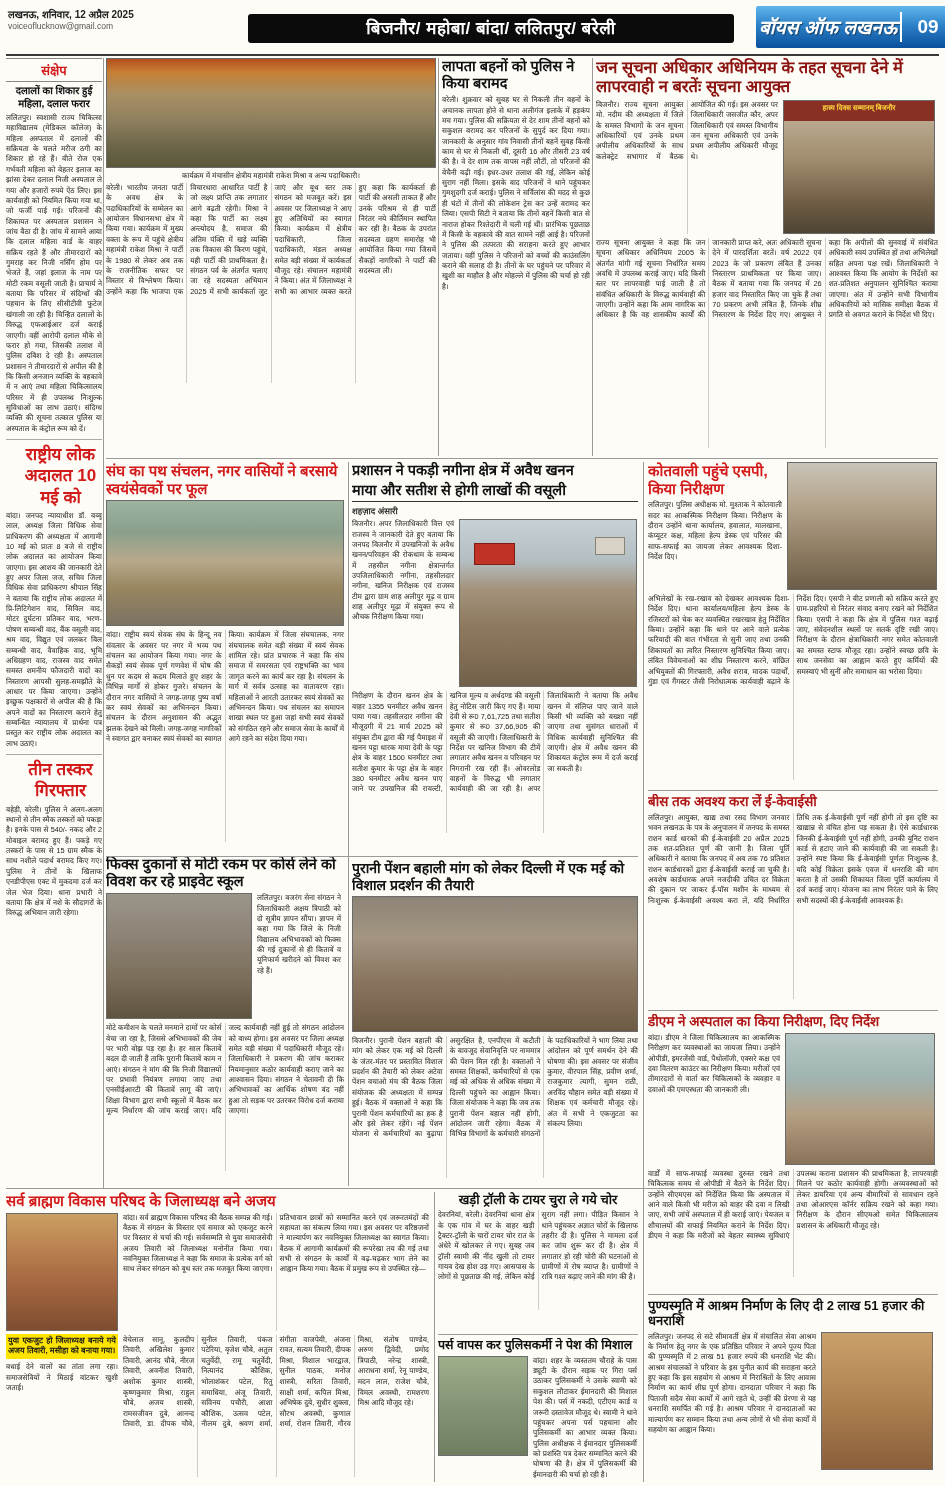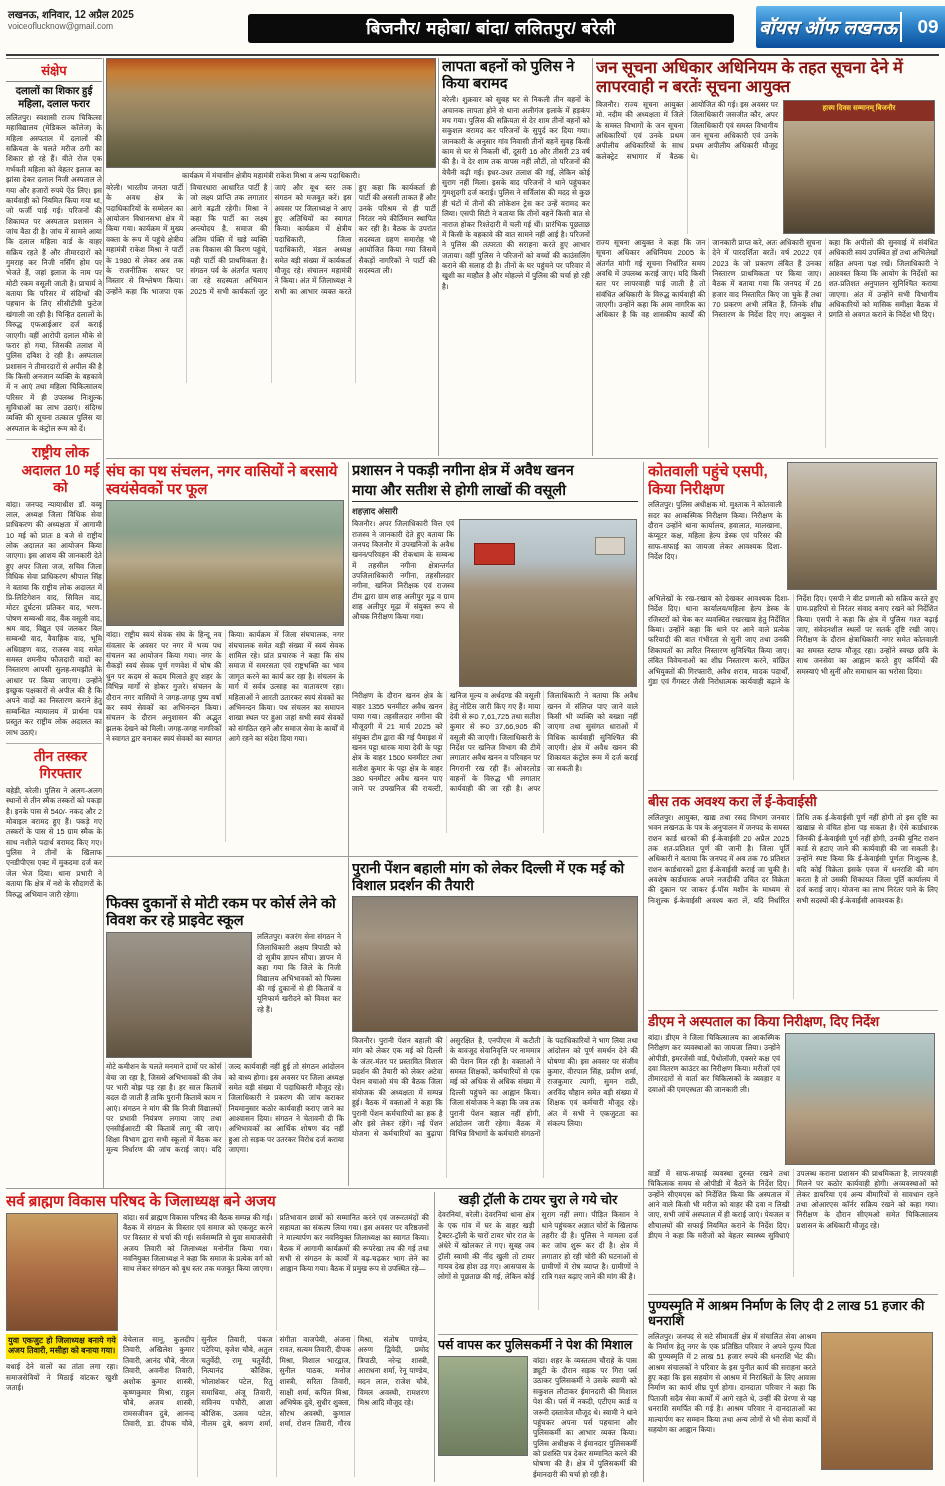--- a/index.html
+++ b/index.html
@@ -46,21 +46,21 @@
   .row{display:flex;gap:5px;}
   .rule-under{border-bottom:1.5px solid #333;padding-bottom:2px;margin-bottom:3px;}
 
   
   .sidebar{position:absolute;left:6px;top:58px;width:96px;height:1130px;overflow:hidden;}
   .sankshep{
     color:#d21a1a;font-weight:bold;font-size:13px;text-align:center;
     border-top:1px solid #888;border-bottom:1px solid #888;padding:2px 0;margin-bottom:3px;
   }
   .brief-hl{font-size:10px;font-weight:bold;line-height:1.25;margin:2px 0 3px 0;color:#111;text-align:center;}
-  .brief-hl-red{font-size:14px;font-weight:bold;line-height:1.25;margin:4px 0 3px 13px;color:#d21a1a;text-align:center;}
+  .brief-hl-red{font-size:17px;font-weight:bold;line-height:1.25;margin:4px 0 3px 13px;color:#d21a1a;text-align:center;}
   .brief-sep{border-top:1px solid #aaa;margin:5px 0 3px 0;}
 
   
   .vdiv,.hdiv{position:absolute;background:#9a9a9a;}
 
   
   .ph-bjp{background:linear-gradient(180deg,#b44f1e 0%,#c87f35 12%,#a98f63 32%,#8d7f5f 58%,#6f684a 78%,#5b583c 100%);}
   .ph-rti{background:linear-gradient(180deg,#8a2f23 0%,#8a2f23 15%,#b9a98e 15%,#a08b6d 45%,#6e5b43 78%,#4e4433 100%);}
   .ph-rti .banner{position:absolute;top:2px;left:4%;width:92%;color:#ffd93c;font-size:7px;font-weight:bold;text-align:center;}
   .ph-sangh{background:linear-gradient(180deg,#9db3a0 0%,#8aa08c 25%,#b7a98c 48%,#98865f 70%,#7b7262 100%);}
@@ -158,21 +158,21 @@
       <div class="photo ph-sp" style="width:150px;height:128px;"></div>
     </div>
     <div class="body-sm cols-2" style="height:186px;margin-top:4px;">अभिलेखों के रख-रखाव को देखकर आवश्यक दिशा-निर्देश दिए। थाना कार्यालय/महिला हेल्प डेस्क के रजिस्टरों को चेक कर व्यवस्थित रखरखाव हेतु निर्देशित किया। उन्होंने कहा कि थाने पर आने वाले प्रत्येक फरियादी की बात गंभीरता से सुनी जाए तथा उनकी शिकायतों का त्वरित निस्तारण सुनिश्चित किया जाए। लंबित विवेचनाओं का शीघ्र निस्तारण करने, वांछित अभियुक्तों की गिरफ्तारी, अवैध शराब, मादक पदार्थों, गुंडा एवं गैंगस्टर जैसी निरोधात्मक कार्यवाही बढ़ाने के निर्देश दिए। एसपी ने बीट प्रणाली को सक्रिय करते हुए ग्राम-प्रहरियों से निरंतर संवाद बनाए रखने को निर्देशित किया। एसपी ने कहा कि क्षेत्र में पुलिस गश्त बढ़ाई जाए, संवेदनशील स्थलों पर सतर्क दृष्टि रखी जाए। निरीक्षण के दौरान क्षेत्राधिकारी नगर समेत कोतवाली का समस्त स्टाफ मौजूद रहा। उन्होंने स्वच्छ छवि के साथ जनसेवा का आह्वान करते हुए कर्मियों की समस्याएं भी सुनीं और समाधान का भरोसा दिया।</div>
   </div>
 
   <div class="art" style="left:648px;top:794px;width:290px;height:214px;">
     <div class="hl" style="font-size:13.5px;color:#b01515;">बीस तक अवश्य करा लें ई-केवाईसी</div>
     <div class="body-sm cols-2" style="height:186px;">ललितपुर। आयुक्त, खाद्य तथा रसद विभाग जनवार भवन लखनऊ के पत्र के अनुपालन में जनपद के समस्त राशन कार्ड धारकों की ई-केवाईसी 20 अप्रैल 2025 तक शत-प्रतिशत पूर्ण की जानी है। जिला पूर्ति अधिकारी ने बताया कि जनपद में अब तक 76 प्रतिशत राशन कार्डधारकों द्वारा ई-केवाईसी कराई जा चुकी है। अवशेष कार्डधारक अपने नजदीकी उचित दर विक्रेता की दुकान पर जाकर ई-पॉस मशीन के माध्यम से निःशुल्क ई-केवाईसी अवश्य करा लें, यदि निर्धारित तिथि तक ई-केवाईसी पूर्ण नहीं होगी तो इस दृष्टि का खाद्यान्न से वंचित होना पड़ सकता है। ऐसे कार्डधारक जिनकी ई-केवाईसी पूर्ण नहीं होगी, उनकी यूनिट राशन कार्ड से हटाए जाने की कार्यवाही की जा सकती है। उन्होंने स्पष्ट किया कि ई-केवाईसी पूर्णतः निःशुल्क है, यदि कोई विक्रेता इसके एवज में धनराशि की मांग करता है तो उसकी शिकायत जिला पूर्ति कार्यालय में दर्ज कराई जाए। योजना का लाभ निरंतर पाने के लिए सभी सदस्यों की ई-केवाईसी आवश्यक है।</div>
   </div>
 
-  <div class="art" style="left:106px;top:895px;width:238px;height:326px;">
+  <div class="art" style="left:106px;top:856px;width:238px;height:326px;">
     <div class="hl hl-dark" style="font-size:14.5px;">फिक्स दुकानों से मोटी रकम पर कोर्स लेने को विवश कर रहे प्राइवेट स्कूल</div>
     <div class="row">
       <div class="photo ph-school" style="width:146px;height:126px;"></div>
       <div class="body-sm" style="width:84px;height:126px;">ललितपुर। बजरंग सेना संगठन ने जिलाधिकारी अक्षय त्रिपाठी को दो सूत्रीय ज्ञापन सौंपा। ज्ञापन में कहा गया कि जिले के निजी विद्यालय अभिभावकों को फिक्स की गई दुकानों से ही किताबें व यूनिफार्म खरीदने को विवश कर रहे हैं।</div>
     </div>
     <div class="body-sm cols-2" style="height:148px;margin-top:4px;">मोटे कमीशन के चलते मनमाने दामों पर कोर्स बेचा जा रहा है, जिससे अभिभावकों की जेब पर भारी बोझ पड़ रहा है। हर साल किताबें बदल दी जाती हैं ताकि पुरानी किताबें काम न आएं। संगठन ने मांग की कि निजी विद्यालयों पर प्रभावी नियंत्रण लगाया जाए तथा एनसीईआरटी की किताबें लागू की जाएं। शिक्षा विभाग द्वारा सभी स्कूलों में बैठक कर मूल्य निर्धारण की जांच कराई जाए। यदि जल्द कार्यवाही नहीं हुई तो संगठन आंदोलन को बाध्य होगा। इस अवसर पर जिला अध्यक्ष समेत बड़ी संख्या में पदाधिकारी मौजूद रहे। जिलाधिकारी ने प्रकरण की जांच कराकर नियमानुसार कठोर कार्यवाही कराए जाने का आश्वासन दिया। संगठन ने चेतावनी दी कि अभिभावकों का आर्थिक शोषण बंद नहीं हुआ तो सड़क पर उतरकर विरोध दर्ज कराया जाएगा।</div>
   </div>
 
   <div class="art" style="left:352px;top:860px;width:286px;height:326px;">
     <div class="hl hl-dark" style="font-size:14px;">पुरानी पेंशन बहाली मांग को लेकर दिल्ली में एक मई को विशाल प्रदर्शन की तैयारी</div>

